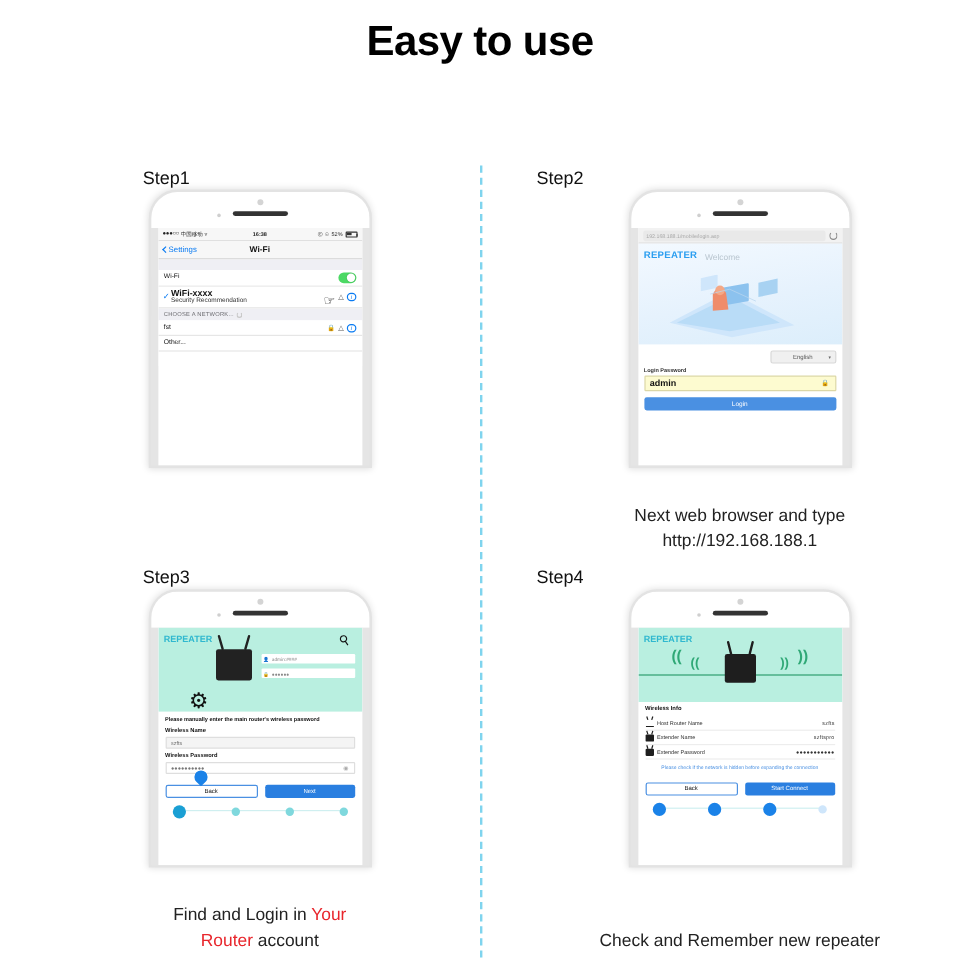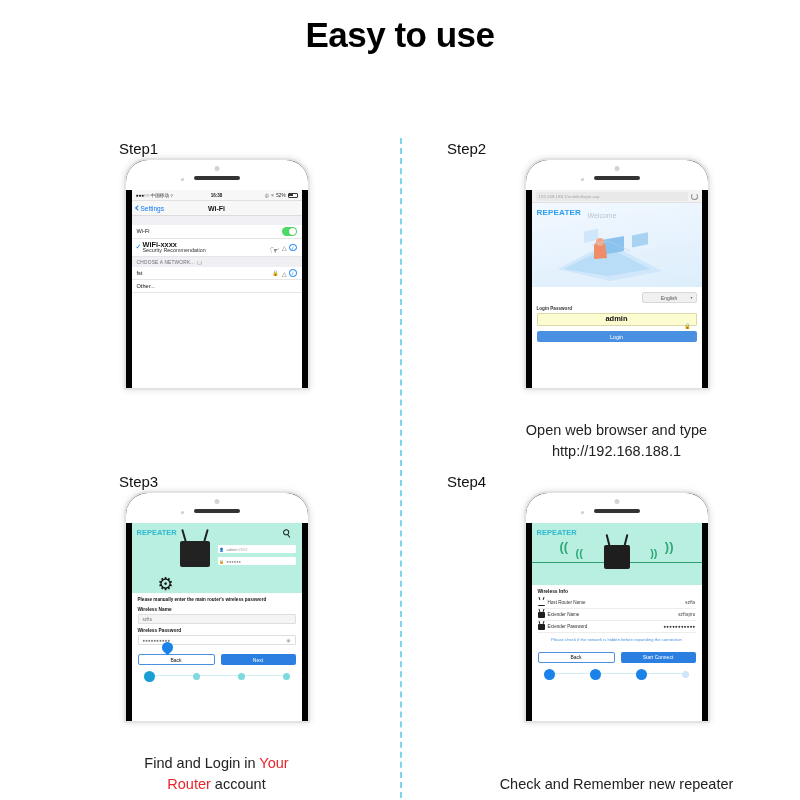--- a/index.html
+++ b/index.html
@@ -35,21 +35,21 @@
   }
   .cell.c1 .step-label { left: 86px; }
   .cell.c2 .step-label { left: 14px; }
   .cell.c3 .step-label { left: 86px; }
   .cell.c4 .step-label { left: 14px; }
 
   
   .phone-wrap { position:absolute; left:0; right:0; top:24px; display:flex; justify-content:center; }
   .phone {
     position:relative; width:186px; height:232px;
-    background:#000000;
+    background:#e5e5e5;
     border:2px solid #e3e3e3;
     border-top-left-radius:24px; border-top-right-radius:24px;
     box-shadow: 0 0 6px rgba(0,0,0,0.13);
     overflow:hidden;
   }
   .phone-top { height:30px; position:relative; background:#fff; }
   .cam { position:absolute; left:50%; top:6px; transform:translateX(-50%);
          width:5px; height:5px; border-radius:50%; background:#d4d4d4; }
   .speaker { position:absolute; left:50%; top:16px; transform:translateX(-50%);
              width:46px; height:4px; border-radius:2px; background:#333; }
@@ -121,21 +121,21 @@
   .iso { position:absolute; left:18px; top:26px; width:120px; height:54px; }
 
   .login-area { padding:5px; }
   .lang-row { display:flex; justify-content:flex-end; margin-bottom:3px; }
   .lang-sel { width:55px; height:11px; background:#f0f0f0; border:0.6px solid #d8d8d8;
               border-radius:2px; font-size:5px; color:#555; display:flex; align-items:center;
               justify-content:center; position:relative; }
   .lang-sel .car { position:absolute; right:3px; font-size:4px; color:#666; }
   .lbl-small { font-size:4.6px; color:#333; margin-bottom:2px; font-weight:bold; }
   .pw-field { height:13px; background:#fdfbd0; border:0.6px solid #dcd7a6; border-radius:1px;
-              display:flex; align-items:center; padding:0 4px; font-size:7.5px; font-weight:bold; color:#111;flex-direction:column; }
+              display:flex; align-items:center; padding:0 4px; font-size:7.5px; font-weight:bold; color:#111; }
   .pw-field .lk { margin-left:auto; font-size:5.5px; color:#9a8b2b; }
   .btn-primary { margin-top:5px; height:11px; background:#4a90e2; color:#fff; border-radius:2px;
                  font-size:5.4px; display:flex; align-items:center; justify-content:center; }
 
   
   .hero-green { position:relative; height:70px; background:#b9efe0; overflow:hidden; }
   .brand-g { position:absolute; left:5px; top:5px; font-size:7.5px; font-weight:bold; color:#2fb8cf; }
   .key-glyph { position:absolute; right:10px; top:4px; font-size:11px; color:#111; transform:rotate(-35deg); }
   .dev { position:absolute; left:48px; top:18px; width:30px; height:26px; background:#222; border-radius:2px; }
   .dev:before, .dev:after { content:""; position:absolute; top:-12px; width:2px; height:13px; background:#222; border-radius:1px; }
@@ -332,21 +332,21 @@
               <div class="pw-field">
                 <span>admin</span>
                 <span class="lk">🔒</span>
               </div>
               <div class="btn-primary">Login</div>
             </div>
           </div>
         </div>
       </div>
       <div class="caption">
-        <div class="l1">Open web browser and type</div>
+        <div class="l1">Next web browser and type</div>
         <div class="l1 red">http://192.168.188.1</div>
       </div>
     </div>
 
     <div class="cell c3 left">
       <div class="step-label">Step3</div>
       <div class="phone-wrap">
         <div class="phone">
           <div class="side-btn" style="top:70px;height:14px;"></div>
           <div class="side-btn" style="top:90px;height:14px;"></div>

